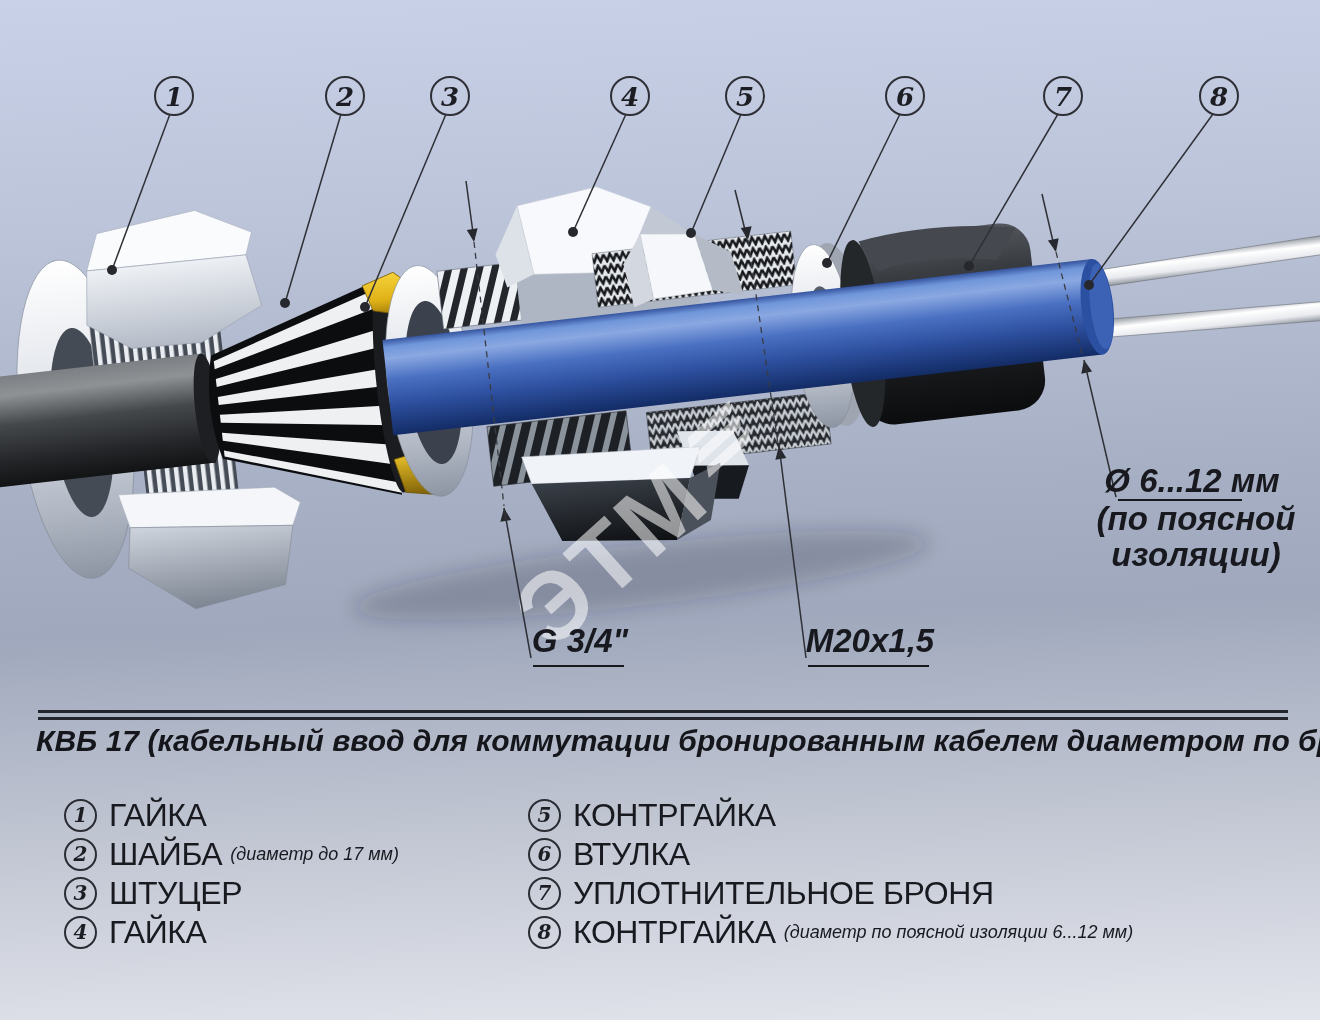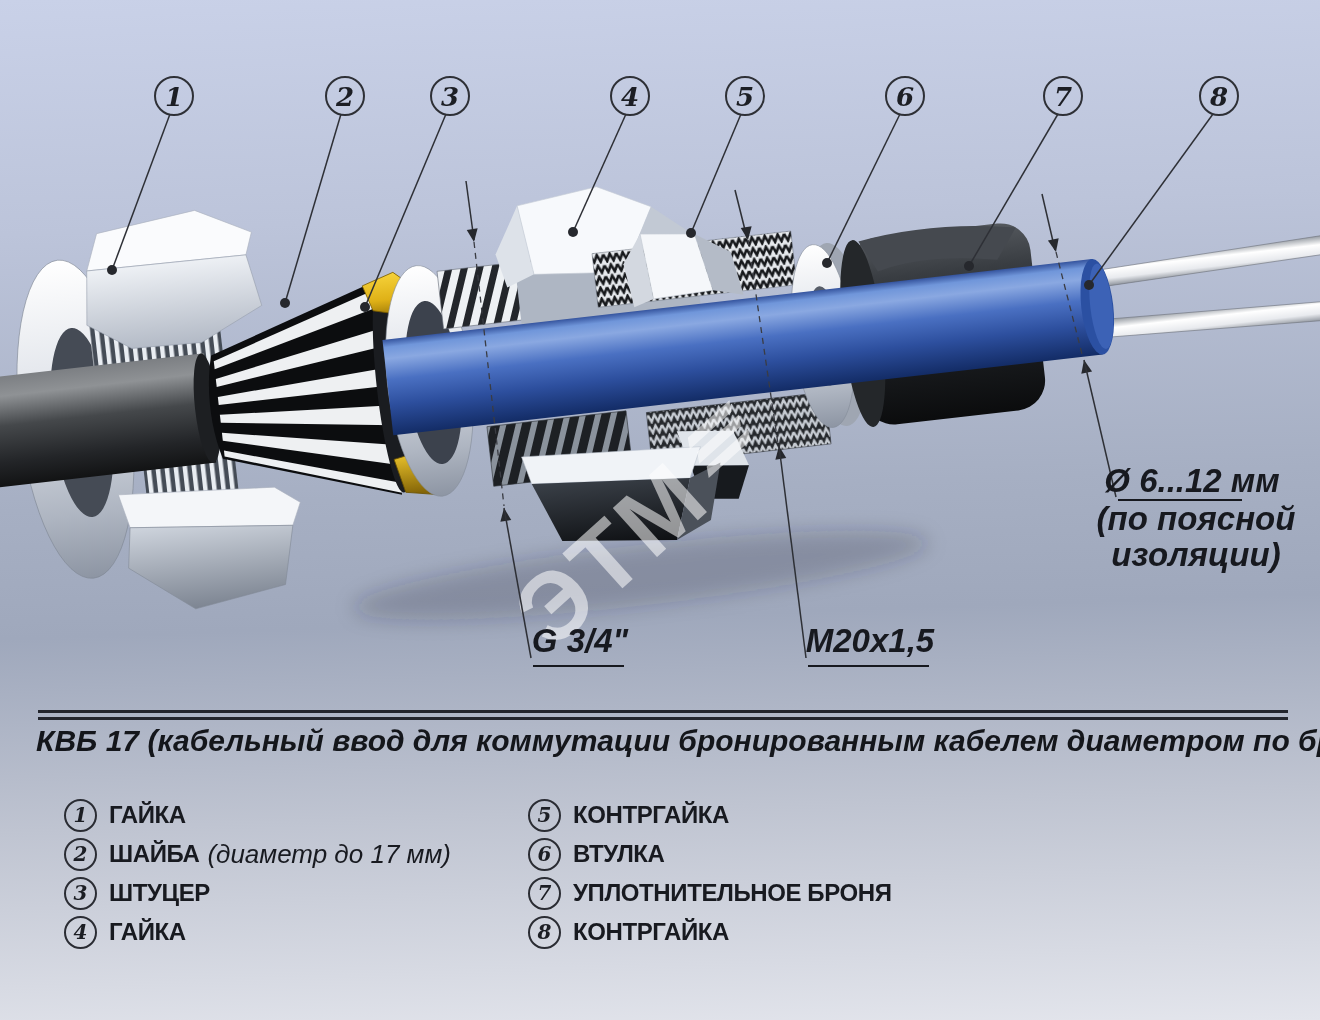--- a/index.html
+++ b/index.html
@@ -10,22 +10,22 @@
   }
   .stage svg{position:absolute;left:0;top:0;}
   .divider{position:absolute;left:38px;top:710px;width:1250px;height:4px;
     border-top:3px solid #23252d;border-bottom:3px solid #23252d;}
   .title{position:absolute;left:36px;top:724px;width:1260px;
     font-style:italic;font-weight:bold;font-size:30px;color:#14161b;white-space:nowrap;}
   .legend-item{position:absolute;display:flex;align-items:center;height:34px;white-space:nowrap;}
   .legend-num{flex:0 0 auto;width:29px;height:29px;border:2px solid #2a2c33;border-radius:50%;
     display:flex;align-items:center;justify-content:center;
     font-family:"DejaVu Serif",serif;font-style:italic;font-weight:bold;font-size:20px;color:#1c1e24;}
-  .legend-label{font-weight:bold;font-size:24px;letter-spacing:-0.4px;color:#181a20;margin-left:12px;}
-  .legend-note{font-style:italic;font-size:26px;color:#181a20;margin-left:8px;}
+  .legend-label{font-weight:normal;font-size:32px;letter-spacing:-0.4px;color:#181a20;margin-left:12px;}
+  .legend-note{font-style:italic;font-size:18px;color:#181a20;margin-left:8px;}
   .dim-label{font-family:"Liberation Sans",sans-serif;font-style:italic;font-weight:bold;font-size:33px;fill:#17191f;}
   .callout-num{font-family:"DejaVu Serif",serif;font-style:italic;font-weight:bold;font-size:26px;fill:#1c1e24;}
   .ldr{stroke:#2e3036;stroke-width:1.5;fill:none;}
   .dash{stroke:#3a3c43;stroke-width:1.3;stroke-dasharray:6 5;fill:none;}
   .uline{stroke:#17191f;stroke-width:2.2;}
   .dot{fill:#26282d;}
   .ahead{fill:#26282d;}
   .cir{fill:none;stroke:#2e3036;stroke-width:2;}
 </style>
 </head>
@@ -328,15 +328,16 @@
   <span class="legend-num">6</span>
   <span class="legend-label">ВТУЛКА</span>
 </div>
 <div class="legend-item" style="left:528px;top:876px;">
   <span class="legend-num">7</span>
   <span class="legend-label">УПЛОТНИТЕЛЬНОЕ БРОНЯ</span>
 </div>
 <div class="legend-item" style="left:528px;top:915px;">
   <span class="legend-num">8</span>
   <span class="legend-label">КОНТРГАЙКА</span>
+  <span class="legend-note">(диаметр по поясной изоляции 6...12 мм)</span>
 </div>
 
 </div>
 
 </body></html>

